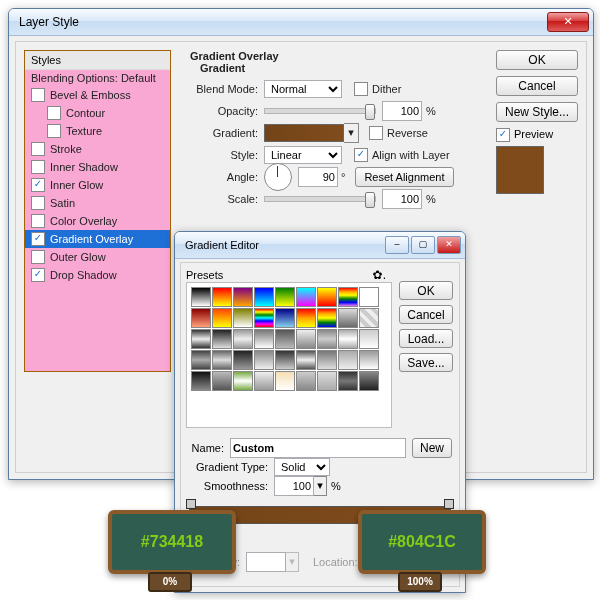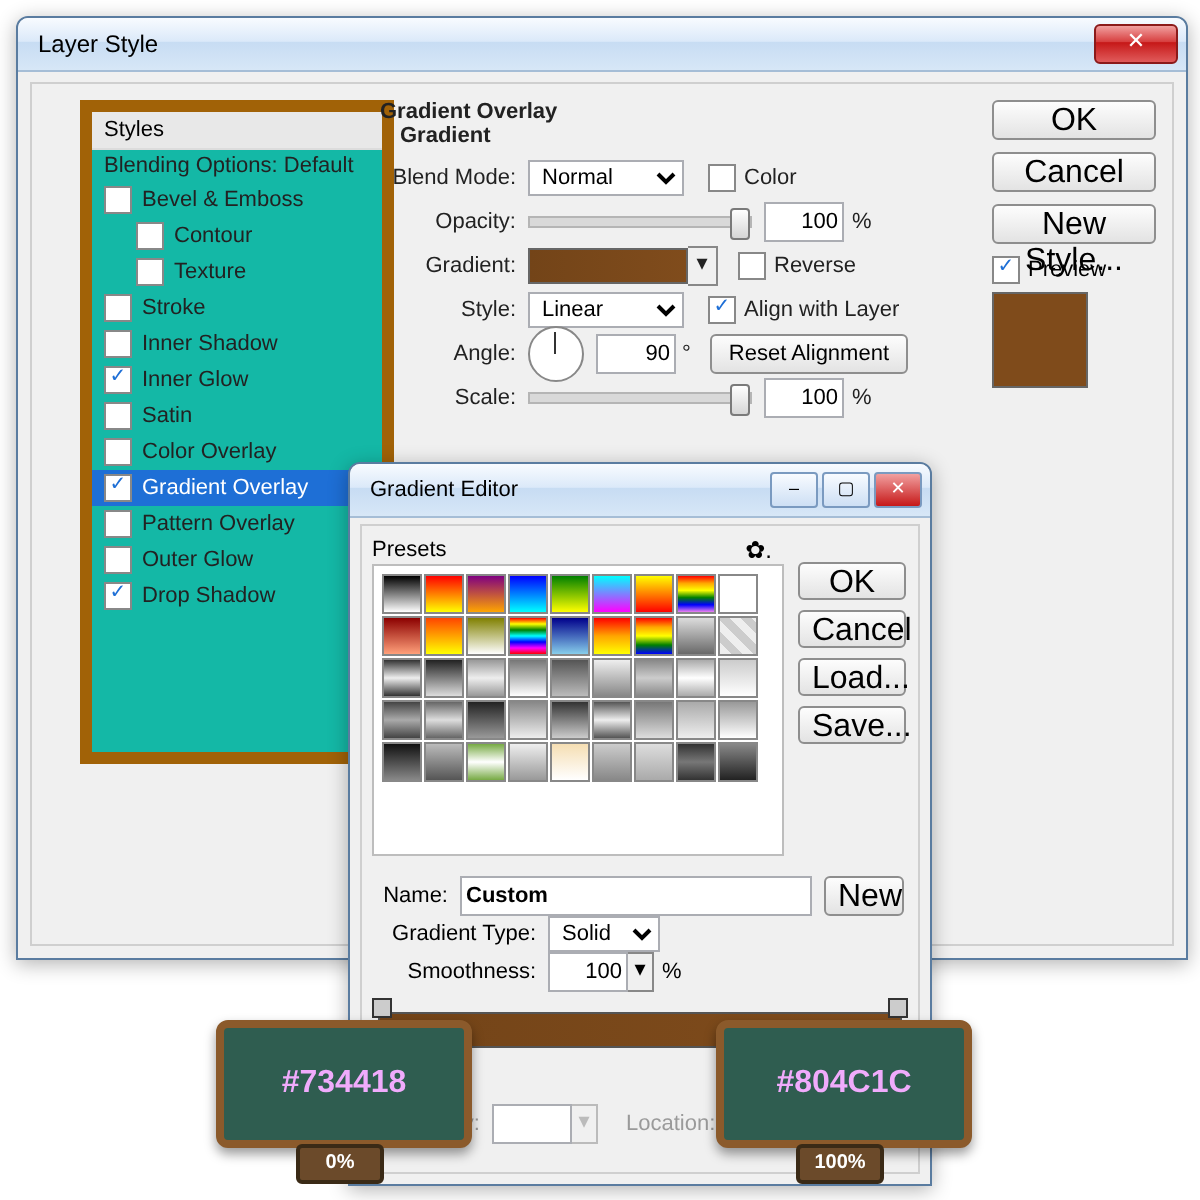--- a/index.html
+++ b/index.html
@@ -2,41 +2,41 @@
 <html><head>
 <meta charset="utf-8">
 <style>
 html,body{margin:0;padding:0;font-family:"Segoe UI",Tahoma,sans-serif;font-size:11px;background:#fff;width:600px;height:600px;overflow:hidden}
 .window{position:absolute;background:#f0f0f0;border:1px solid #5a7ca0;border-radius:6px 6px 0 0;box-shadow:0 2px 10px rgba(0,0,0,0.3)}
 .win1{left:8px;top:8px;width:584px;height:470px}
 .titlebar{height:26px;background:linear-gradient(#f8fbff,#dbe9f9 45%,#c7dcf3 46%,#d7e7f7);border-bottom:1px solid #a5bdd6;border-radius:5px 5px 0 0;display:flex;align-items:center;padding:0 4px 0 10px;font-size:12px;color:#000}
 .titlebar .title{flex:1}
 .closebtn{width:40px;height:18px;background:linear-gradient(#f1a0a0,#d63c3c 45%,#c61818 46%,#e05b5b);border:1px solid #8b1a1a;border-radius:3px;color:#fff;text-align:center;line-height:16px;font-size:11px}
 .body{position:absolute;left:6px;right:6px;top:32px;bottom:6px;background:#f0f0f0;border:1px solid #cfcfcf}
-.styles-panel{position:absolute;left:24px;top:8px;width:145px;height:320px;border:6px solid #a16207;background:#14b8a6}
+.styles-panel{position:absolute;left:8px;top:8px;width:145px;height:320px;border:1px solid #a16207;background:#f9a8d4}
 .styles-panel .hdr{background:#e8e8e8;padding:3px 6px;border-bottom:1px solid #dcdcdc;font-size:11px}
 .srow{display:flex;align-items:center;padding:2px 4px 2px 6px;font-size:11px;color:#222;cursor:default}
 .srow.indent{padding-left:22px}
 .srow.sel{background:#1e6fd6;color:#fff}
 .srow .chk{width:12px;height:12px;border:1px solid #888;background:#fff;margin-right:5px;text-align:center;line-height:10px;font-size:10px;color:#1e6fd6}
 .srow.sel .chk{background:#fff;color:#1e6fd6}
 .srow .label{flex:1}
 .main{position:absolute;left:162px;top:6px;right:100px;font-size:11px;color:#222}
 .main .h1{font-weight:bold;margin:2px 0 0 12px}
 .main .h2{font-weight:bold;margin:0 0 4px 22px}
 .frow{display:flex;align-items:center;height:22px}
 .frow .lab{width:80px;text-align:right;margin-right:6px}
 select,input[type=text]{font-size:11px;border:1px solid #abadb3;background:#fff;height:18px;padding:0 2px}
 .slider{display:inline-block;height:4px;background:#d9d9d9;border:1px solid #b5b5b5;position:relative;vertical-align:middle}
 .slider .thumb{position:absolute;top:-5px;width:8px;height:14px;background:linear-gradient(#fefefe,#d6d6d6);border:1px solid #7a7a7a;border-radius:2px}
 .numbox{width:34px;text-align:right}
 .chk2{width:12px;height:12px;border:1px solid #888;background:#fff;display:inline-block;text-align:center;line-height:10px;font-size:10px;color:#1e6fd6;vertical-align:middle;margin-right:4px}
 .gradprev{display:inline-block;width:78px;height:16px;border:1px solid #666;background:linear-gradient(90deg,#734418,#804c1c);vertical-align:middle}
 .right-btns{position:absolute;right:8px;top:8px;width:82px}
-.btn{display:block;width:100%;height:20px;margin-bottom:6px;background:linear-gradient(#fdfdfd,#e3e3e3);border:1px solid #8e8e8e;border-radius:3px;font-size:16px}
+.btn{display:block;width:100%;height:20px;margin-bottom:6px;background:linear-gradient(#fdfdfd,#e3e3e3);border:1px solid #8e8e8e;border-radius:3px;font-size:12px}
 .preview-sw{width:46px;height:46px;background:#7f4b1b;border:1px solid #666;margin-top:4px}
 .angle-wheel{width:26px;height:26px;border:1px solid #888;border-radius:50%;display:inline-block;position:relative;vertical-align:middle;background:#fff}
 .angle-wheel::after{content:"";position:absolute;width:1px;height:11px;background:#333;left:12px;top:2px}
 .resetbtn{height:20px;padding:0 8px;background:linear-gradient(#fdfdfd,#e3e3e3);border:1px solid #8e8e8e;border-radius:3px;font-size:11px}
 
 .win2{left:174px;top:231px;width:290px;height:360px}
 .win2 .titlebar{font-size:11px}
 .winbtns{display:flex;gap:2px}
 .winbtns span{width:22px;height:16px;background:linear-gradient(#f8fbff,#cddff4);border:1px solid #7a9ac0;border-radius:2px;text-align:center;line-height:14px;font-size:9px}
 .win2 .body2{position:absolute;left:5px;right:5px;top:30px;bottom:5px;background:#f0f0f0;border:1px solid #cfcfcf;padding:5px}
@@ -45,21 +45,21 @@
 .sw{width:20px;height:20px;border:1px solid #888;box-sizing:border-box}
 .ge-btns{position:absolute;right:6px;top:18px;width:54px}
 .ge-btns .btn{height:19px;margin-bottom:5px}
 .fld{display:flex;align-items:center;margin-top:0;font-size:11px}
 .fld .lab{width:58px;text-align:right;margin-right:6px}
 .bar{position:relative;width:260px;height:16px;border:1px solid #555;background:linear-gradient(90deg,#734418,#804c1c);margin:10px auto 0}
 .stoptop{position:absolute;top:-8px;width:8px;height:8px;background:#ccc;border:1px solid #333}
 .stopbot{position:absolute;bottom:-10px;width:8px;height:10px;background:#7a4a1c;border:1px solid #333}
 
 .chips{position:absolute;left:0;right:0;bottom:0;height:90px}
-.chip{position:absolute;width:120px;height:56px;border:4px solid #8b5a2b;border-radius:6px;background:#2f5d50;color:#f0abfc;font-weight:bold;font-size:16px;text-align:center;line-height:56px;font-family:Arial,sans-serif;box-shadow:0 3px 6px rgba(0,0,0,0.4)}
+.chip{position:absolute;width:120px;height:56px;border:4px solid #8b5a2b;border-radius:6px;background:#2f5d50;color:#84cc16;font-weight:bold;font-size:16px;text-align:center;line-height:56px;font-family:Arial,sans-serif;box-shadow:0 3px 6px rgba(0,0,0,0.4)}
 .chip-stand{position:absolute;width:40px;height:16px;background:#6b4a2a;border:2px solid #3a2a16;border-radius:3px;color:#fff;font-size:10px;text-align:center;line-height:16px;font-weight:bold}
 </style>
 </head>
 <body>
 
 <div class="window win1">
   <div class="titlebar">
     <span class="title">Layer Style</span>
     <div class="closebtn">✕</div>
   </div>
@@ -101,42 +101,38 @@
           <div class="srow">
             <span class="chk"></span>
             <span class="label">Color Overlay</span>
           </div>
           <div class="srow sel">
             <span class="chk">✓</span>
             <span class="label">Gradient Overlay</span>
           </div>
           <div class="srow">
             <span class="chk"></span>
-            <span class="label">Pattern Overlay</span>
-          </div>
-          <div class="srow">
-            <span class="chk"></span>
             <span class="label">Outer Glow</span>
           </div>
           <div class="srow">
             <span class="chk">✓</span>
             <span class="label">Drop Shadow</span>
           </div>
         </div>
     </div>
 
     <div class="main">
       <div class="h1">Gradient Overlay</div>
       <div class="h2">Gradient</div>
       <div class="frow">
         <span class="lab">Blend Mode:</span>
         <select style="width:78px"><option>Normal</option></select>
         <span style="width:12px"></span>
         <span class="chk2"></span>
-        <span>Color</span>
+        <span>Dither</span>
       </div>
       <div class="frow">
         <span class="lab">Opacity:</span>
         <span class="slider" style="width:110px">
             <span class="thumb" style="left:100px"></span>
           </span>
         <span style="width:6px"></span>
         <input type="text" class="numbox" value="100" style="">
         <span style="margin-left:4px">%</span>
       </div>

